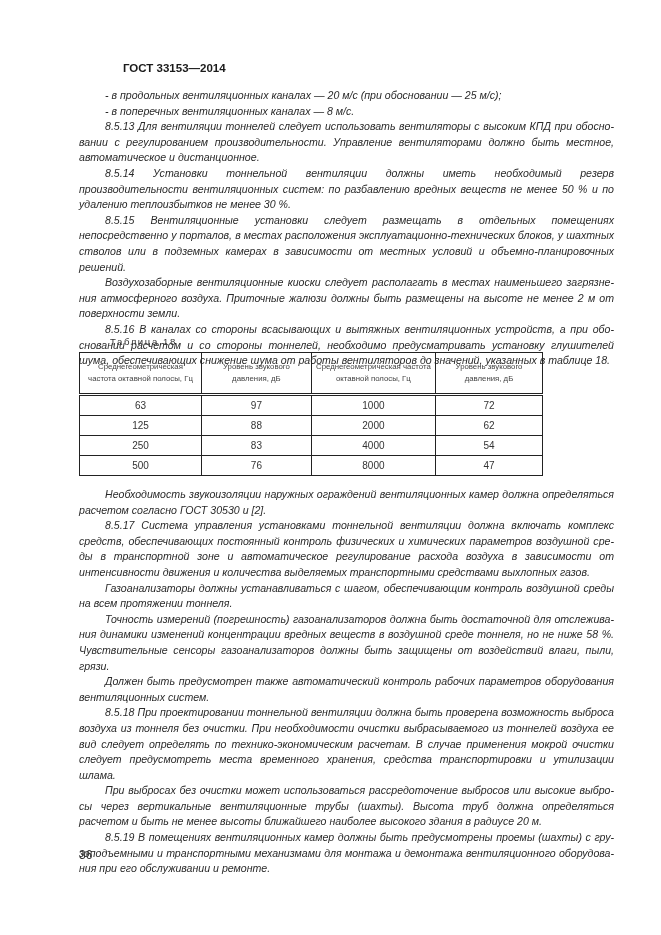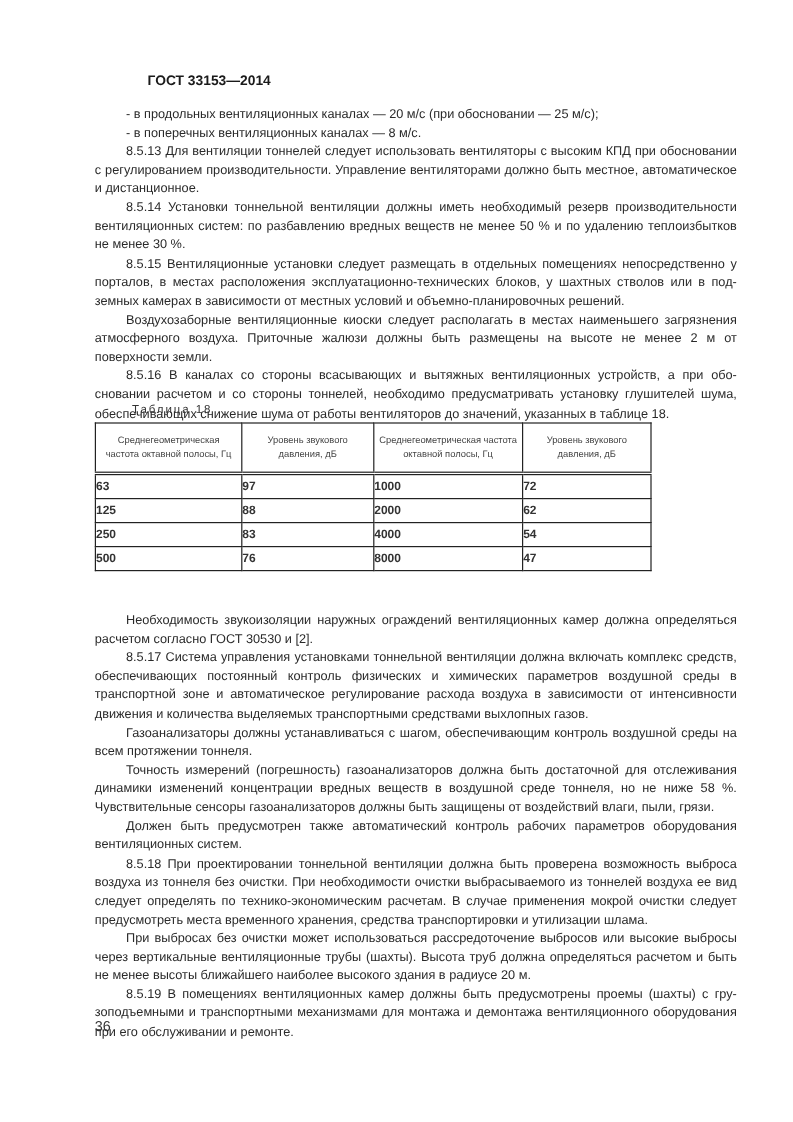--- a/index.html
+++ b/index.html
@@ -1,29 +1,29 @@
 <!DOCTYPE html>
 <html><head>
 <meta charset="utf-8">
 <style>
   html, body { margin: 0; padding: 0; background: #ffffff; }
   body { width: 661px; height: 935px; position: relative; overflow: hidden;
          font-family: "Liberation Sans", sans-serif; color: #2a2a2a; }
   .page-header { position: absolute; left: 79px; top: 62px; font-size: 11.5px; font-weight: bold; color: #1a1a1a; padding-left: 44px; }
   .text-block { position: absolute; left: 79px; width: 535px; font-size: 10.6px; line-height: 15.6px; }
-  .p { margin: 0; text-align: justify; }
+  .p { margin: 0; text-align: justify; font-style: italic; }
   .p.indent { text-indent: 26px; }
   .p.dash { text-indent: 26px; }
   .table-caption { position: absolute; left: 79px; top: 336px; font-size: 9.6px; letter-spacing: 1.6px; color: #333; margin-left: 31px; }
   table.t18 { position: absolute; left: 79px; top: 352px; width: 464px; border-collapse: collapse;
               font-size: 10px; color: #333; }
   table.t18 th { font-weight: normal; font-size: 7.8px; line-height: 12px; color: #444; height: 40px;
                  border-left: 1px solid #222; border-right: 1px solid #222; border-top: 1px solid #222;
                  border-bottom: 3px double #222; padding: 0 4px; text-align: center; vertical-align: middle; }
-  table.t18 td { height: 19px; border: 1px solid #222; vertical-align: middle; padding: 0; font-weight: bold; }
+  table.t18 td { height: 19px; border: 1px solid #222; text-align: center; vertical-align: middle; padding: 0; }
   table.t18 tr:last-child td { border-bottom: 1.5px solid #222; }
   .page-number { position: absolute; left: 79px; top: 848px; font-size: 12px; color: #333; }
 </style>
 </head>
 <body>
 
 <div class="page-header">ГОСТ 33153—2014</div>
 
 <div class="text-block" style="top:88px;">
   <p class="p dash">- в продольных вентиляционных каналах — 20 м/с (при обосновании — 25 м/с);</p>
@@ -73,21 +73,21 @@
     </tr>
     <tr>
       <td>500</td>
       <td>76</td>
       <td>8000</td>
       <td>47</td>
     </tr>
   </tbody>
 </table>
 
-<div class="text-block" style="top:487px;margin-top:23px;">
+<div class="text-block" style="top:487px;">
   <p class="p indent">Необходимость звукоизоляции наружных ограждений вентиляционных камер должна определять­ся расчетом согласно ГОСТ 30530 и [2].</p>
   <p class="p indent">8.5.17 Система управления установками тоннельной вентиляции должна включать комплекс средств, обеспечивающих постоянный контроль физических и химических параметров воздушной сре­ды в транспортной зоне и автоматическое регулирование расхода воздуха в зависимости от интенсив­ности движения и количества выделяемых транспортными средствами выхлопных газов.</p>
   <p class="p indent">Газоанализаторы должны устанавливаться с шагом, обеспечивающим контроль воздушной среды на всем протяжении тоннеля.</p>
   <p class="p indent">Точность измерений (погрешность) газоанализаторов должна быть достаточной для отслежива­ния динамики изменений концентрации вредных веществ в воздушной среде тоннеля, но не ниже 58 %. Чувствительные сенсоры газоанализаторов должны быть защищены от воздействий влаги, пыли, грязи.</p>
   <p class="p indent">Должен быть предусмотрен также автоматический контроль рабочих параметров оборудования вентиляционных систем.</p>
   <p class="p indent">8.5.18 При проектировании тоннельной вентиляции должна быть проверена возможность вы­броса воздуха из тоннеля без очистки. При необходимости очистки выбрасываемого из тоннелей воз­духа ее вид следует определять по технико-экономическим расчетам. В случае применения мокрой очистки следует предусмотреть места временного хранения, средства транспортировки и утилизации шлама.</p>
   <p class="p indent">При выбросах без очистки может использоваться рассредоточение выбросов или высокие выбро­сы через вертикальные вентиляционные трубы (шахты). Высота труб должна определяться расчетом и быть не менее высоты ближайшего наиболее высокого здания в радиусе 20 м.</p>
   <p class="p indent">8.5.19 В помещениях вентиляционных камер должны быть предусмотрены проемы (шахты) с гру­зоподъемными и транспортными механизмами для монтажа и демонтажа вентиляционного оборудова­ния при его обслуживании и ремонте.</p>
 </div>
 

